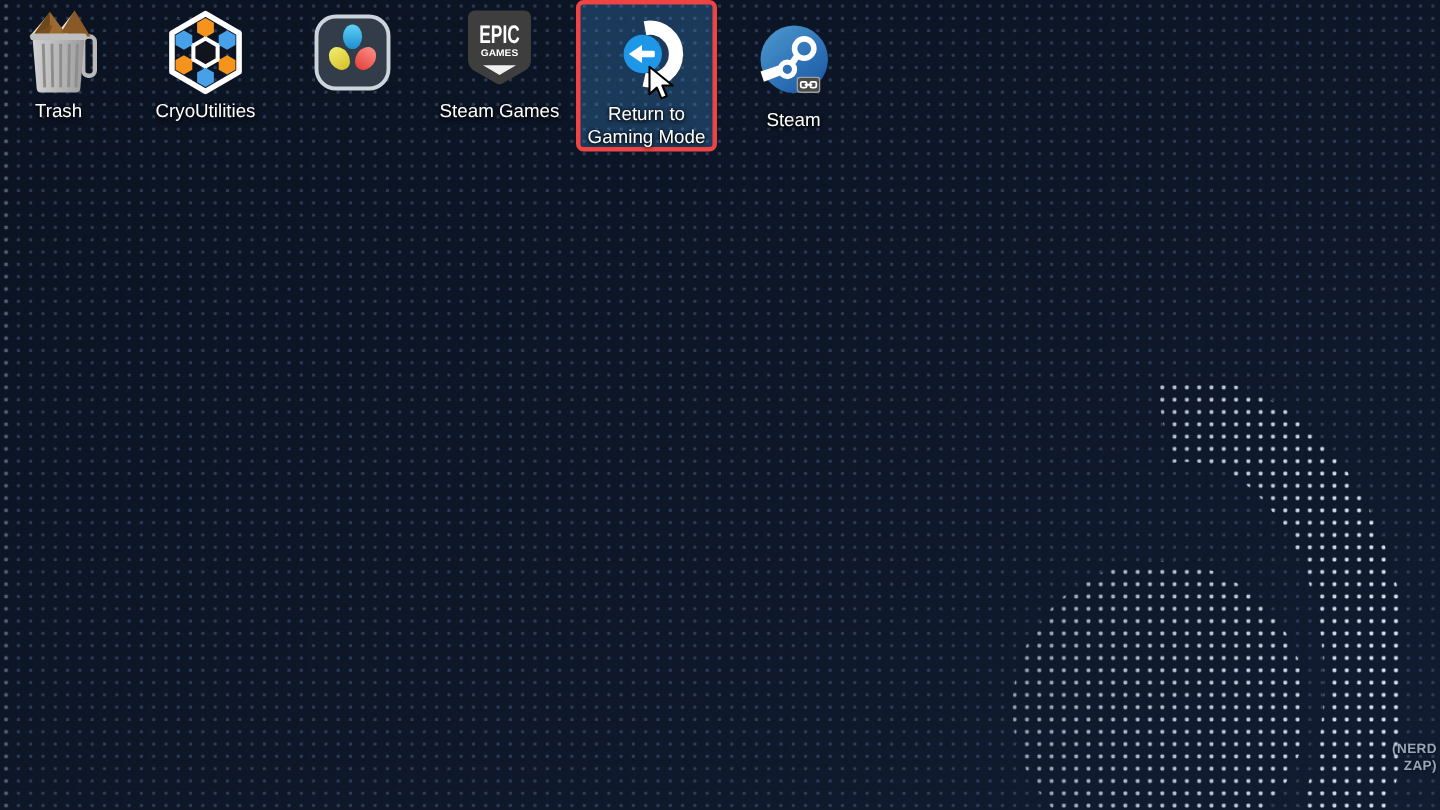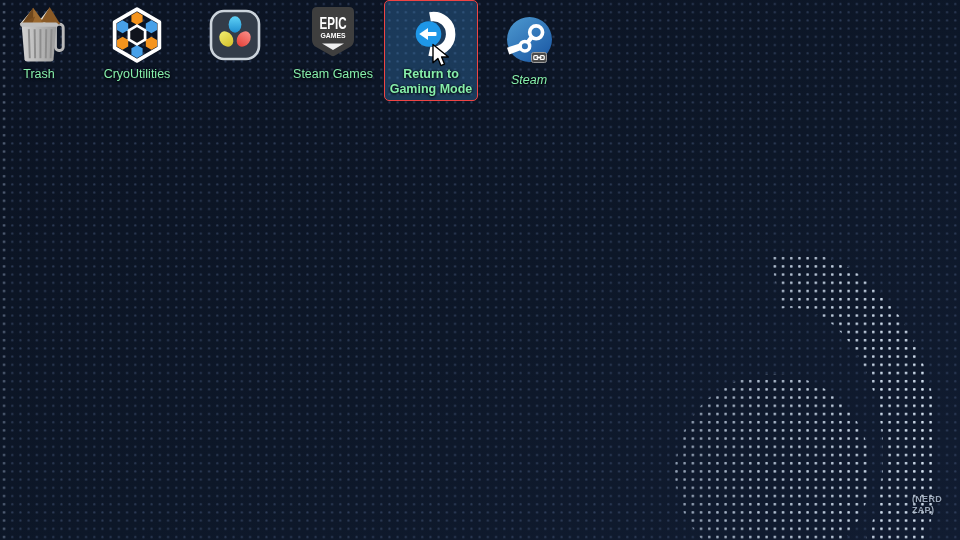--- a/index.html
+++ b/index.html
@@ -5,45 +5,44 @@
   html,body{margin:0;padding:0;}
   body{
     width:960px;height:540px;overflow:hidden;position:relative;
     background:#0c1526;
     font-family:"Liberation Sans",sans-serif;
     user-select:none;
   }
   .wallpaper{position:absolute;inset:0;z-index:0;}
   .watermark{
     position:absolute;left:912px;top:494px;width:46px;z-index:1;
-    text-align:left;font-size:9px;line-height:11px;font-weight:700;
+    text-align:right;font-size:9px;line-height:11px;font-weight:700;
     letter-spacing:.3px;color:rgba(200,216,238,.75);
     text-shadow:0 0 2px rgba(0,0,0,.7);
   }
   .icon-row{position:absolute;left:0;top:0;z-index:2;}
   .cell{
     position:absolute;top:0;width:94px;height:101px;
     display:flex;flex-direction:column;align-items:center;
     border:1px solid transparent;border-radius:5px;box-sizing:border-box;
     cursor:default;
   }
   .cell.selected{
     background:rgba(62,146,214,.30);
-    border:1px solid #ef4444;
-    font-weight:bold;
+    border:3px solid #ef4444;
   }
   .art{height:64px;display:flex;align-items:flex-end;justify-content:center;position:relative;}
   .art.steam-art{align-items:center;padding-top:6px;}
   .label{
     margin-top:2px;max-width:90px;text-align:center;
-    font-size:12.5px;line-height:14.5px;color:#86efac;
+    font-size:12.5px;line-height:14.5px;color:#ffffff;
     text-shadow:0 1px 3px rgba(0,0,0,.95),0 0 2px rgba(0,0,0,.85);
     word-wrap:break-word;
   }
-  .label.italic{font-style:italic;}
+  .label.italic{}
   .emblem{position:absolute;right:6px;bottom:4px;}
   .cursor{position:absolute;left:430px;top:43px;z-index:10;}
 </style>
 </head>
 <body>
 
 <svg class="wallpaper" width="960" height="540" viewBox="0 0 960 540">
   <defs>
     <linearGradient id="bgGrad" x1="0" y1="0" x2="1" y2="1">
       <stop offset="0" stop-color="#0b1322"></stop>

